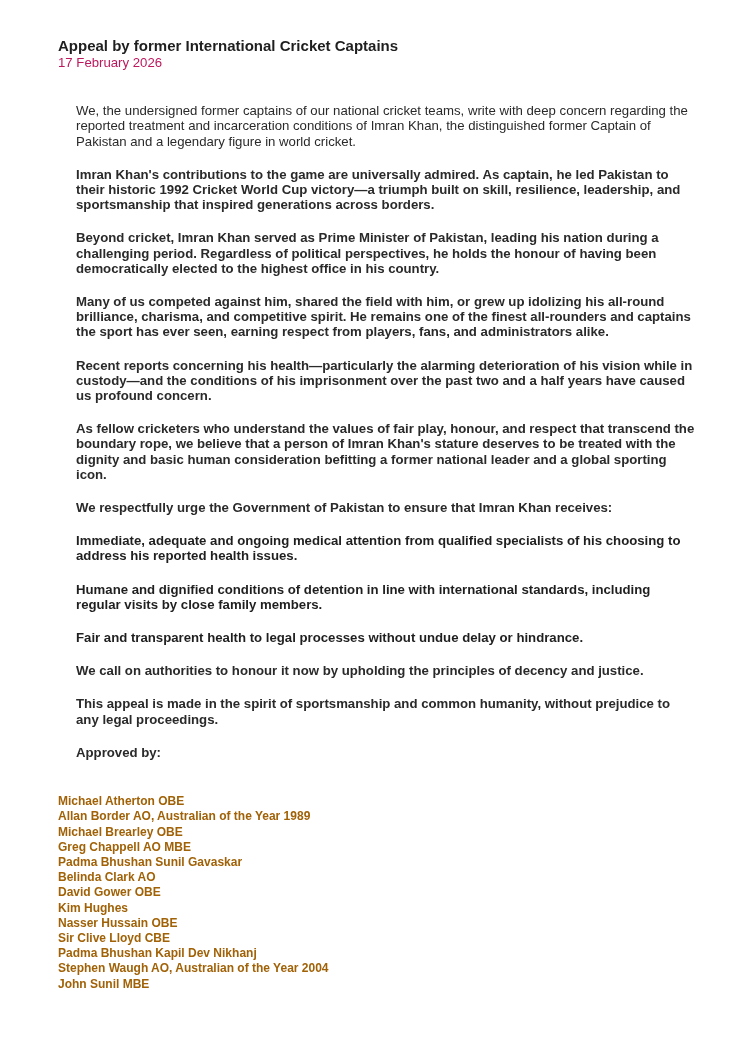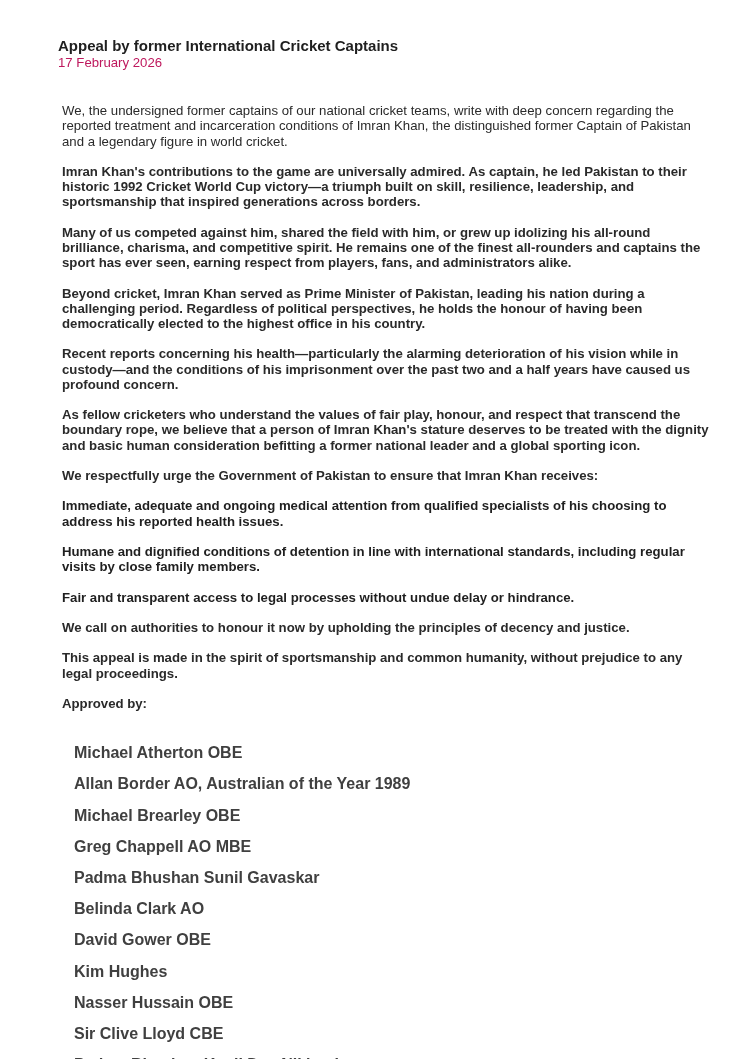--- a/index.html
+++ b/index.html
@@ -33,63 +33,63 @@
     margin: 0;
     font-size: 13.2px;
     line-height: 15.2px;
     color: #be185d;
   }
   .letter-body {
     margin-top: 33px;
     max-width: 656px;
   }
   .para {
-    margin: 4px;
+    margin: 18px;
     font-size: 13.2px;
     line-height: 15.2px;
     color: #2a2a2a;
   }
   .para + .para {
     margin-top: 15.2px;
     font-weight: bold;
   }
   .para.bold {
     font-weight: bold;
     color: #1f1f1f;
   }
   .signatories {
     margin-top: 34px;
     max-width: 656px;
   }
   .signatory {
-    margin: 16px;
-    font-size: 16px;
+    margin: 0;
+    font-size: 12px;
     line-height: 15.2px;
     font-weight: bold;
-    color: #404040;
+    color: #a16207;
   }
 </style>
 </head>
 <body>
 
 <div class="page">
   <h1 class="letter-title">Appeal by former International Cricket Captains</h1>
   <div class="letter-date">17 February 2026</div>
 
   <div class="letter-body">
       <p class="para">We, the undersigned former captains of our national cricket teams, write with deep concern regarding the reported treatment and incarceration conditions of Imran Khan, the distinguished former Captain of Pakistan and a legendary figure in world cricket.</p>
       <p class="para">Imran Khan's contributions to the game are universally admired. As captain, he led Pakistan to their historic 1992 Cricket World Cup victory—a triumph built on skill, resilience, leadership, and sportsmanship that inspired generations across borders.</p>
+      <p class="para">Beyond cricket, Imran Khan served as Prime Minister of Pakistan, leading his nation during a challenging period. Regardless of political perspectives, he holds the honour of having been democratically elected to the highest office in his country.</p>
       <p class="para">Many of us competed against him, shared the field with him, or grew up idolizing his all-round brilliance, charisma, and competitive spirit. He remains one of the finest all-rounders and captains the sport has ever seen, earning respect from players, fans, and administrators alike.</p>
-      <p class="para">Beyond cricket, Imran Khan served as Prime Minister of Pakistan, leading his nation during a challenging period. Regardless of political perspectives, he holds the honour of having been democratically elected to the highest office in his country.</p>
       <p class="para">Recent reports concerning his health—particularly the alarming deterioration of his vision while in custody—and the conditions of his imprisonment over the past two and a half years have caused us profound concern.</p>
       <p class="para">As fellow cricketers who understand the values of fair play, honour, and respect that transcend the boundary rope, we believe that a person of Imran Khan's stature deserves to be treated with the dignity and basic human consideration befitting a former national leader and a global sporting icon.</p>
       <p class="para">We respectfully urge the Government of Pakistan to ensure that Imran Khan receives:</p>
       <p class="para bold">Immediate, adequate and ongoing medical attention from qualified specialists of his choosing to address his reported health issues.</p>
       <p class="para bold">Humane and dignified conditions of detention in line with international standards, including regular visits by close family members.</p>
-      <p class="para bold">Fair and transparent access to legal processes without undue delay or hindrance.</p>
+      <p class="para bold">Fair and transparent health to legal processes without undue delay or hindrance.</p>
       <p class="para">We call on authorities to honour it now by upholding the principles of decency and justice.</p>
       <p class="para">This appeal is made in the spirit of sportsmanship and common humanity, without prejudice to any legal proceedings.</p>
       <p class="para">Approved by:</p>
     </div>
 
   <div class="signatories">
       <div class="signatory">Michael Atherton OBE</div>
       <div class="signatory">Allan Border AO, Australian of the Year 1989</div>
       <div class="signatory">Michael Brearley OBE</div>
       <div class="signatory">Greg Chappell AO MBE</div>

